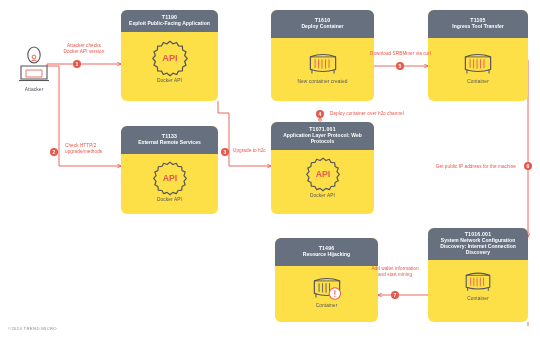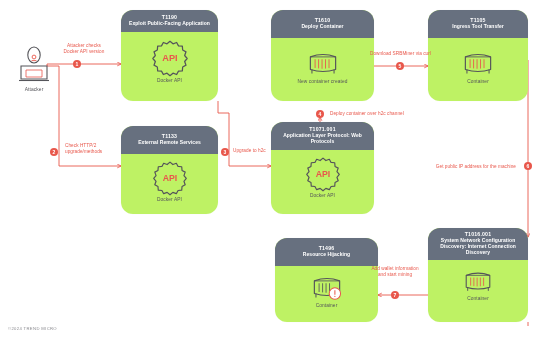--- a/index.html
+++ b/index.html
@@ -6,21 +6,21 @@
   body{
     width:540px;height:339px;background:#ffffff;
     font-family:"Liberation Sans", sans-serif;
     position:relative;overflow:hidden;
     -webkit-font-smoothing:antialiased;
   }
   #canvas{position:absolute;left:0;top:0;width:540px;height:339px;}
   svg.wires{position:absolute;left:0;top:0;width:540px;height:339px;pointer-events:none;}
 
   
-  .card{position:absolute;border-radius:12px;overflow:hidden;background:#bef264;
+  .card{position:absolute;border-radius:6px;overflow:hidden;background:#fde047;
         box-shadow:0 0 0 0.5px rgba(0,0,0,0.02);}
   .card-head{background:#67707f;color:#ffffff;text-align:center;
              padding:4px 3px 5px;line-height:1.18;}
   .card-id{font-size:5.2px;font-weight:bold;letter-spacing:.2px;display:block;}
   .card-title{font-size:5.0px;font-weight:bold;letter-spacing:.05px;display:block;margin-top:1px;}
   .card-body{position:relative;height:calc(100% - 0px);display:flex;flex-direction:column;
              align-items:center;justify-content:center;}
   .card-cap{font-size:4.8px;color:#55555a;text-align:center;letter-spacing:.1px;}
 
   .icon-wrap{display:flex;align-items:center;justify-content:center;}

